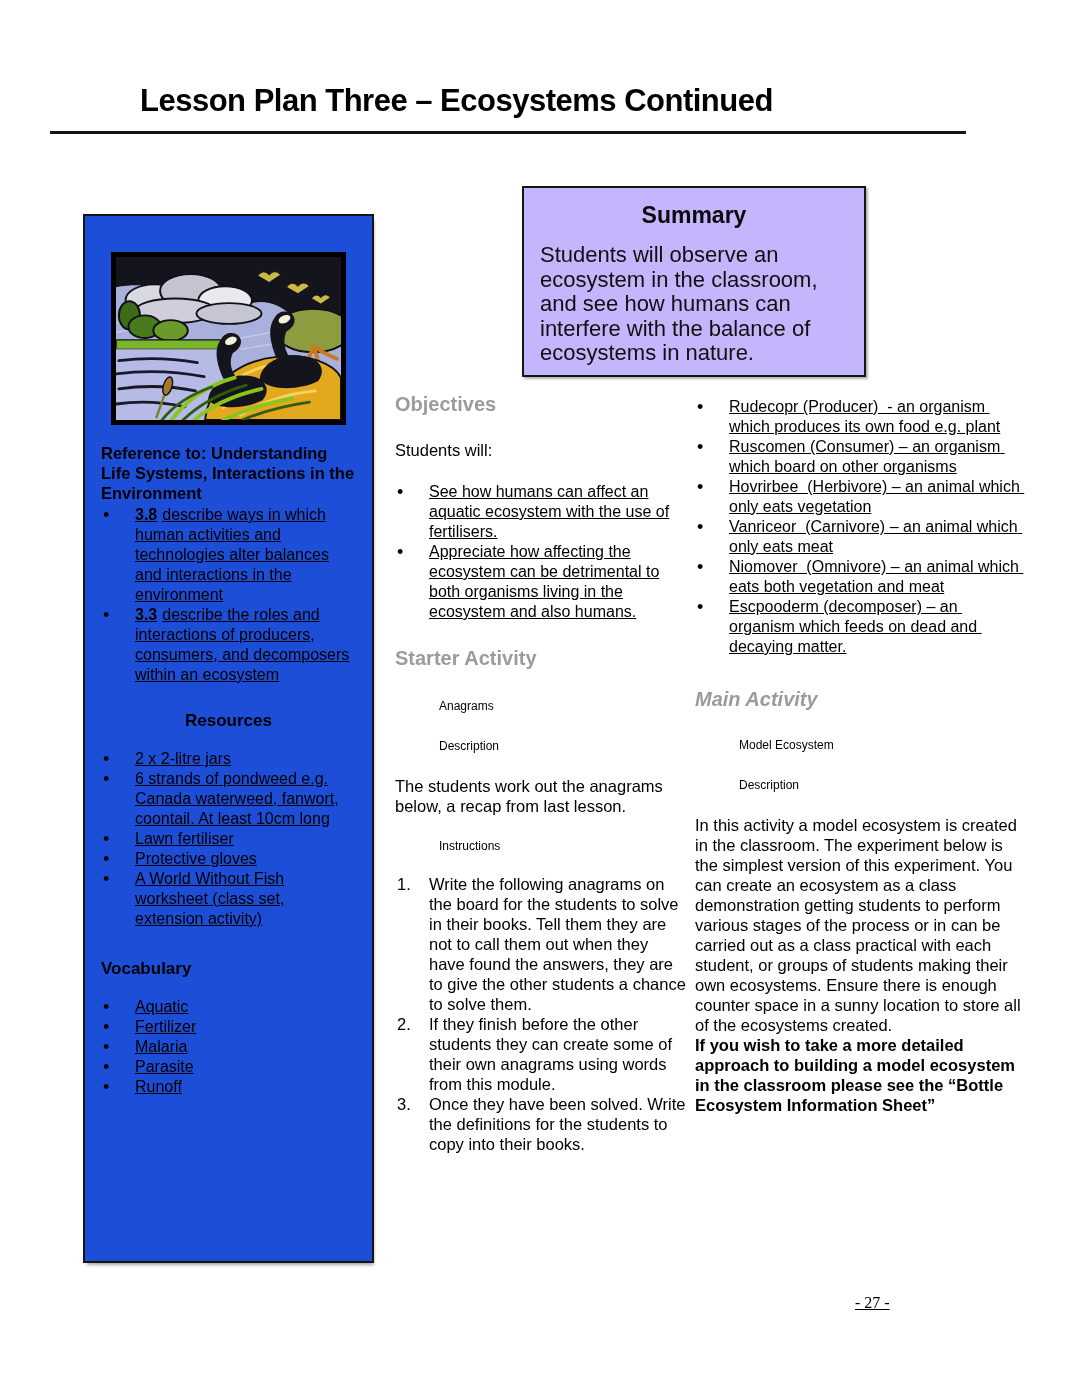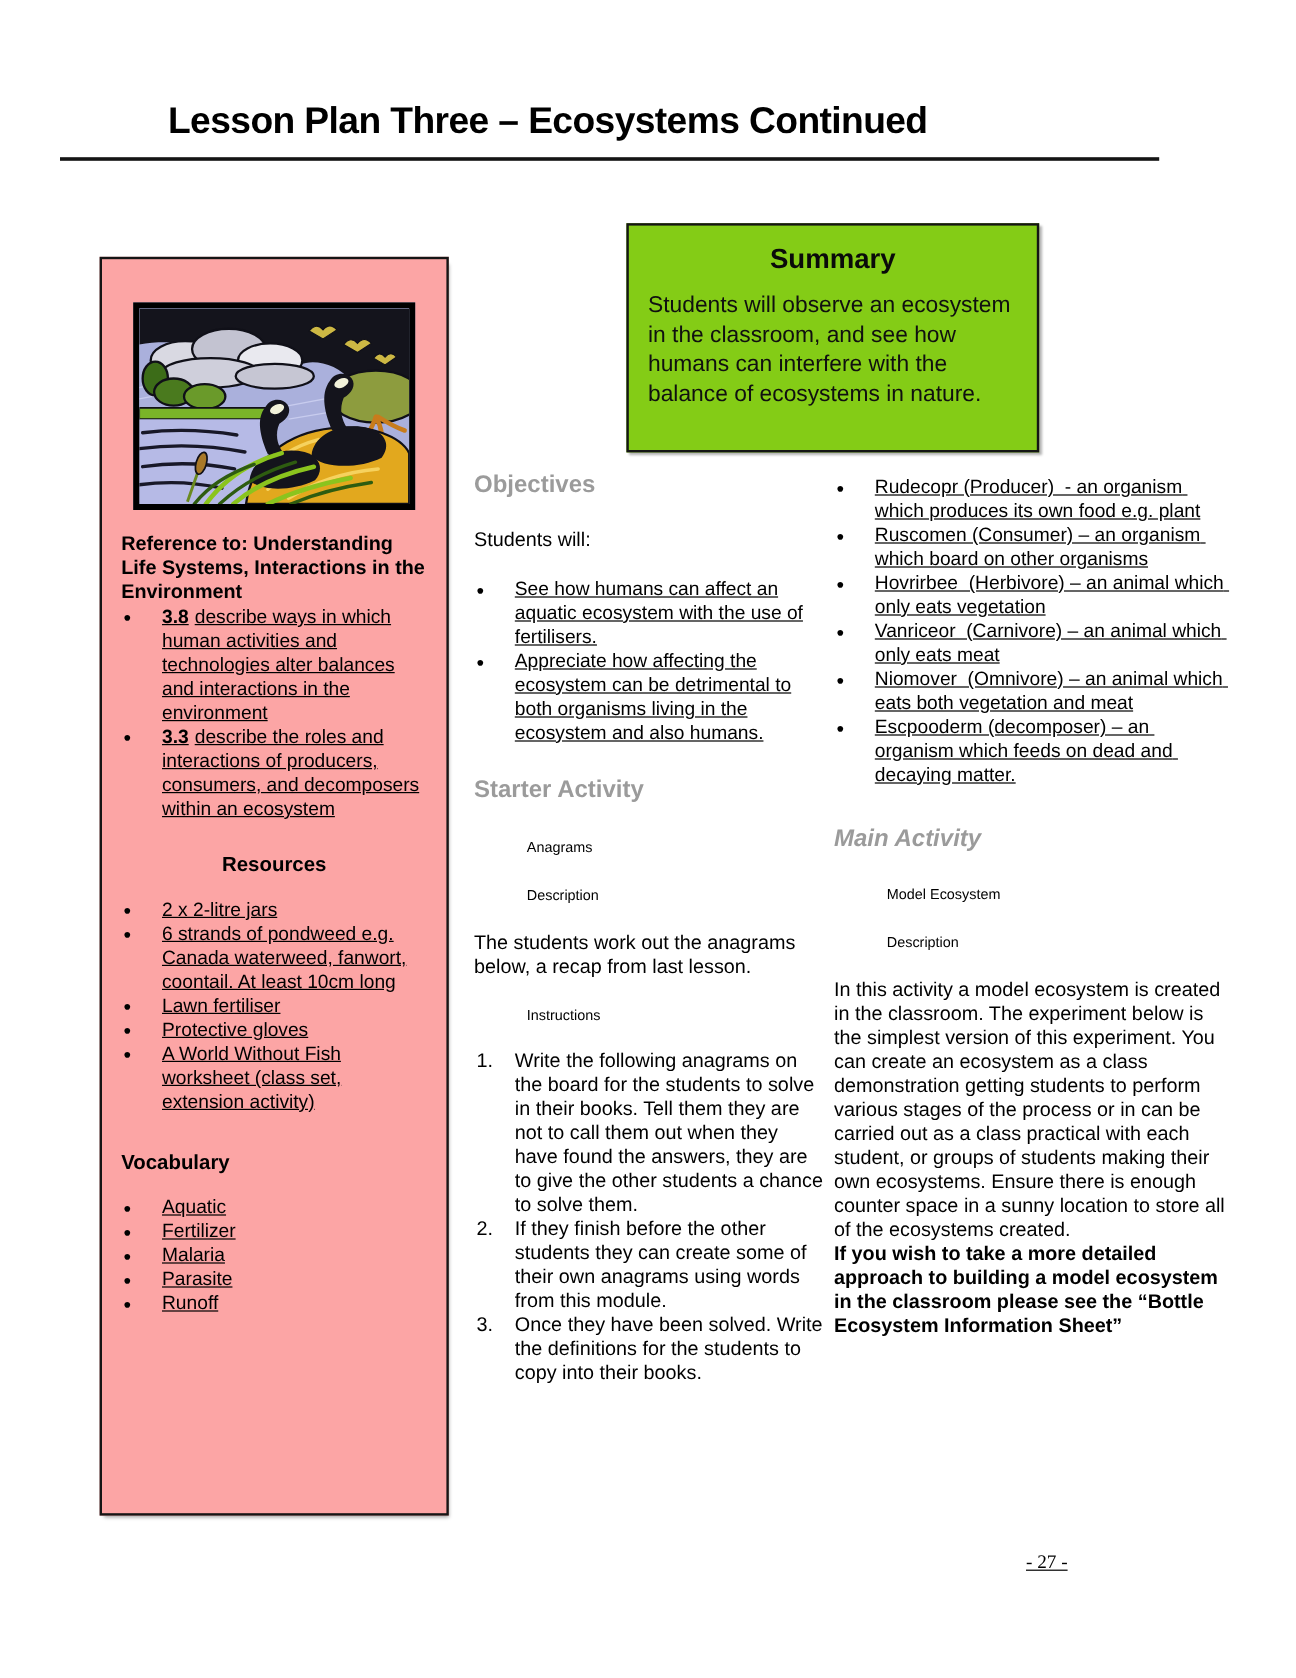--- a/index.html
+++ b/index.html
@@ -11,43 +11,43 @@
     overflow:hidden;
   }
   .doc-title { position:absolute; left:140px; top:62px; font-size:31px; font-weight:bold; letter-spacing:-0.5px; }
   .title-rule { position:absolute; left:50px; top:131px; width:916px; height:3px; background:#151515; }
 
   
   .side-box {
     position:absolute; left:83px; top:214px; width:291px; height:1049px;
     border:2px solid #151515; padding:0 16px;
     box-shadow:2px 4px 3px -2px rgba(0,0,0,0.35);
-    background:#fca5a5;
+    background:#1d4ed8;
   }
   .illustration-frame {
     margin:36px auto 0; width:235px; height:173px;
     border:5px solid #000; background:#aab0dc; overflow:hidden;
   }
   .illustration-frame svg { display:block; width:100%; height:100%; }
   .ref-heading { margin-top:18px; font-weight:bold; font-size:16.5px; line-height:20px; }
   .sub-heading { font-weight:bold; font-size:17px; line-height:20px; margin:24px 0 0; }
   ul.dotted { list-style:none; margin:2px 0 0; padding:0; }
   ul.dotted li { position:relative; padding-left:34px; font-size:16px; line-height:20px;text-decoration:underline; }
   ul.dotted li::before { content:"\2022"; position:absolute; left:2px; font-size:18px; }
   ul.dotted.gap-top { margin-top:18px; }
   .ref-code { margin-right:5px; font-weight:bold; }
 
   
   .summary-box {
     position:absolute; left:522px; top:186px; width:344px; height:191px;
-    background:#84cc16; border:2px solid #151515; padding:10px 16px;
+    background:#c4b5fd; border:2px solid #151515; padding:10px 16px;
     box-shadow:2px 2px 2px rgba(0,0,0,0.30);
   }
   .summary-title { text-align:center; font-size:23px; font-weight:bold; margin-top:4px; color:#0a0a0a; }
-  .summary-body { margin-top:14px; font-size:19px; line-height:24.5px; color:#101010; }
+  .summary-body { margin-top:14px; font-size:22px; line-height:24.5px; color:#101010; }
 
   
   .col { position:absolute; font-size:16.5px; line-height:20px; }
   .col-mid { left:395px; top:392px; width:293px; }
   .col-right { left:695px; top:395px; width:332px; }
   .gray-heading { color:#9b9b9b; font-weight:bold; font-size:20px; line-height:24px; }
   .bold-line { font-weight:normal; font-size:12px;margin-left:44px; }
   .mt-sm { margin-top:20px; }
   .mt-md { margin-top:24px; }
   p { margin:0; }

